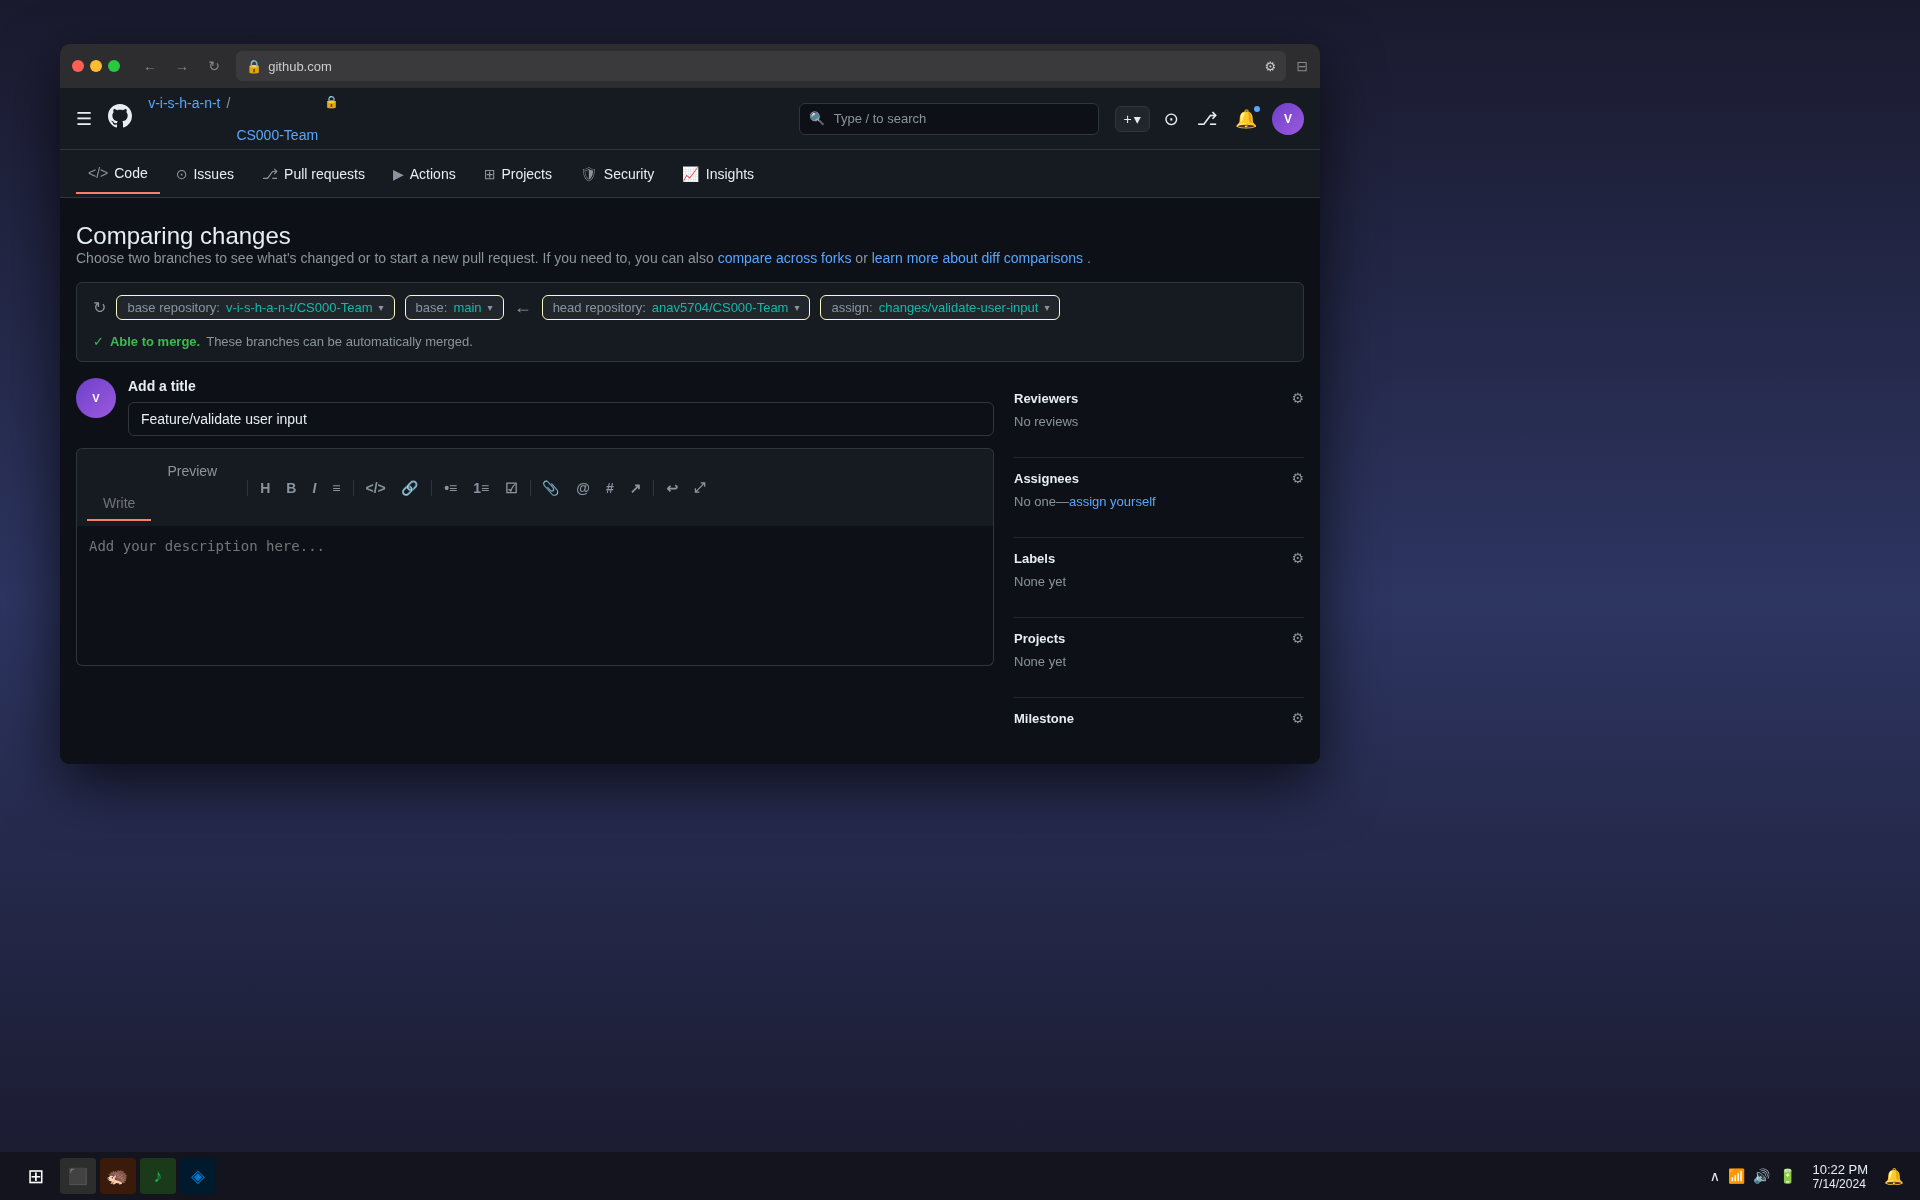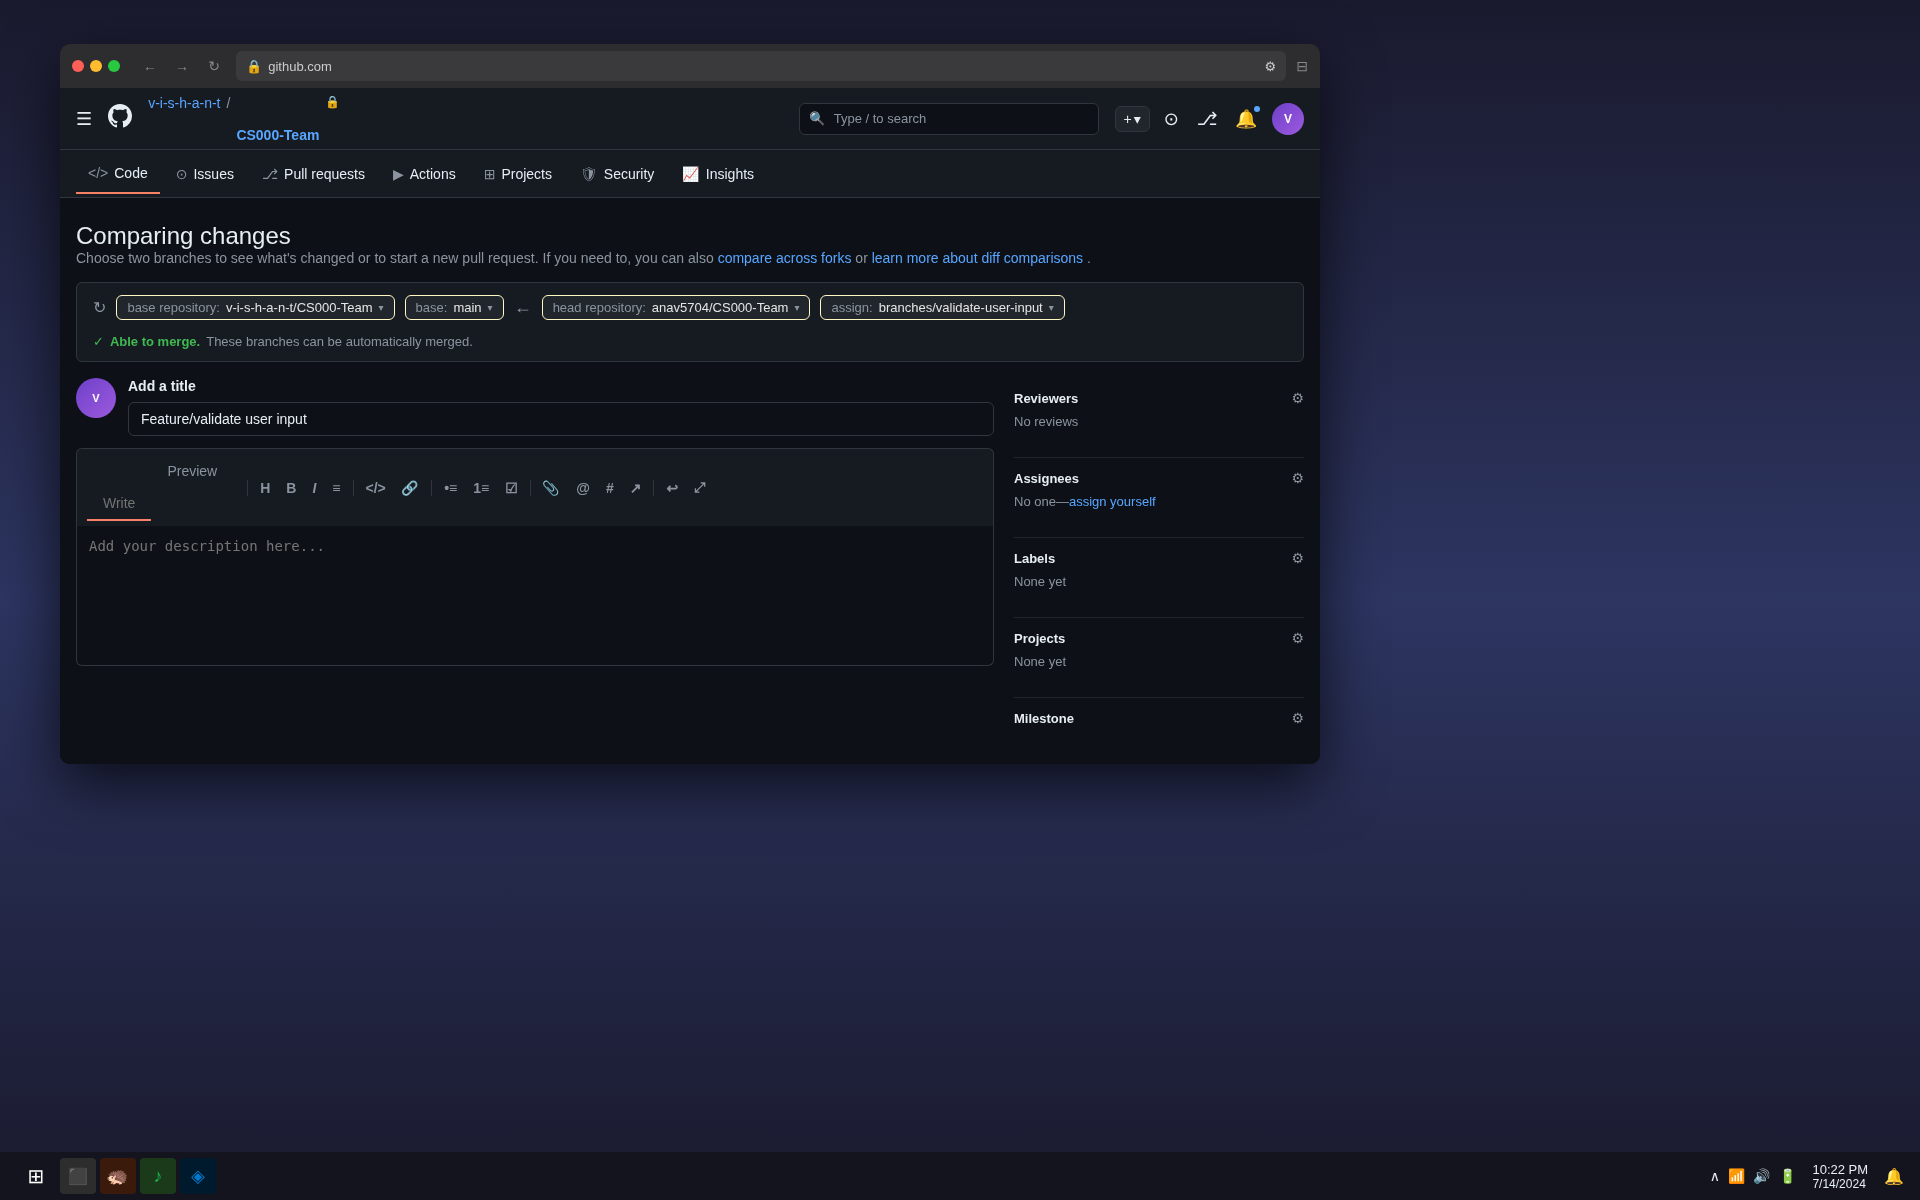--- a/index.html
+++ b/index.html
@@ -131,21 +131,21 @@
     }
 
     .gh-breadcrumb {
       color: #e6edf3;
       font-size: 14px;
       display: flex;
       gap: 6px;
     }
 
     .gh-breadcrumb .sep { color: #8b949e; }
-    .gh-breadcrumb .repo-name { font-weight: 700; margin-top: 32px; }
+    .gh-breadcrumb .repo-name { font-weight: 400; margin-top: 32px; }
 
     .gh-search {
       margin-left: auto;
       background: #0d1117;
       border: 1px solid #30363d;
       border-radius: 6px;
       height: 32px;
       width: 300px;
       display: flex;
       align-items: center;
@@ -266,21 +266,21 @@
       color: #e6edf3;
       font-size: 13px;
       padding: 4px 10px;
       cursor: pointer;
       display: flex;
       align-items: center;
       gap: 6px;
     }
 
     .compare-select .label { color: #8b949e; }
-    .compare-select .value { color: #e5e5e5; }
+    .compare-select .value { color: #14b8a6; }
     .compare-select .arrow { color: #8b949e; font-size: 10px; }
 
     .compare-arrow {
       color: #8b949e;
       font-size: 18px;
     }
 
     .merge-status {
       color: #3fb950;
       font-size: 13px;
@@ -671,21 +671,21 @@
           <span class="arrow">▾</span>
         </div>
         <span class="compare-arrow">←</span>
         <div class="compare-select">
           <span class="label">head repository:</span>
           <span class="value">anav5704/CS000-Team</span>
           <span class="arrow">▾</span>
         </div>
         <div class="compare-select">
           <span class="label">assign:</span>
-          <span class="value">branches/validate-user-input</span>
+          <span class="value">changes/validate-user-input</span>
           <span class="arrow">▾</span>
         </div>
 
         <div class="merge-status">
           <span class="checkmark">✓</span>
           <span class="able">Able to merge.</span>
           <span class="msg">These branches can be automatically merged.</span>
         </div>
       </div>
 

